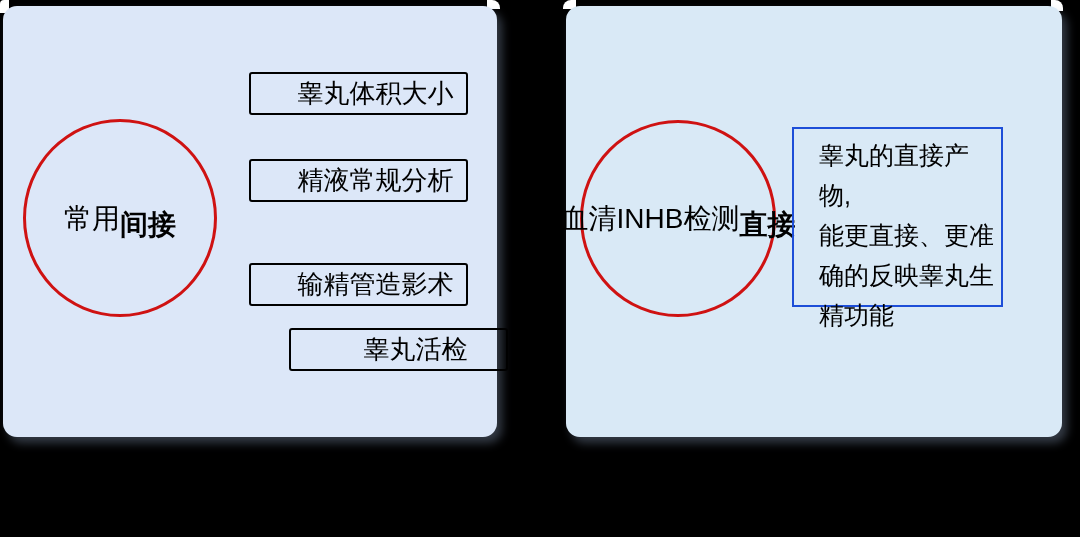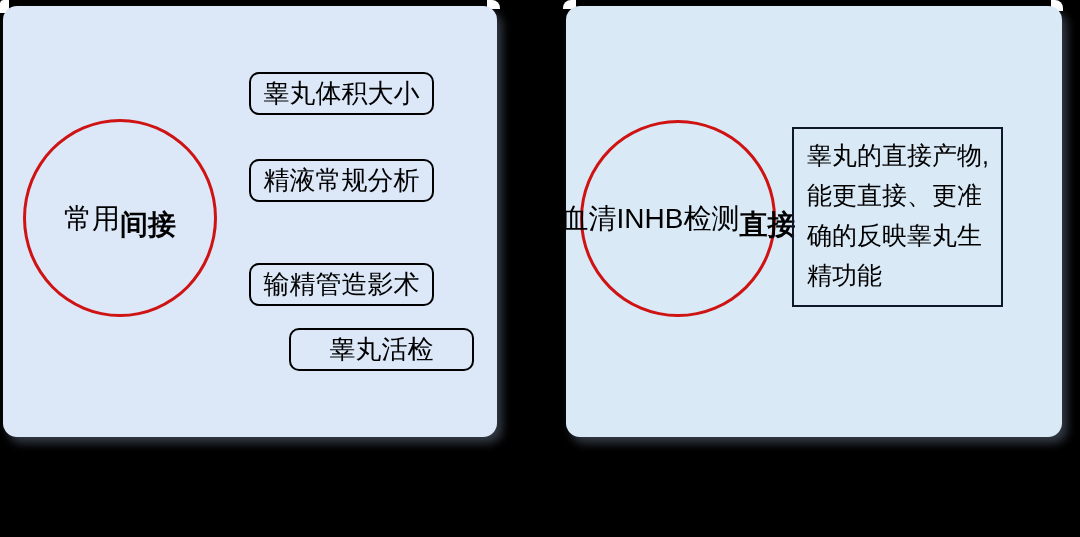--- a/index.html
+++ b/index.html
@@ -28,30 +28,30 @@
     display:flex;align-items:center;justify-content:center;
     text-align:center;background:transparent;
   }
   .panel-left  .circle{left:20px;top:113px;width:188px;height:192px;}
   .panel-right .circle{left:14px;top:114px;width:190px;height:191px;text-align:right;}
   .circle .ln{font-size:28px;line-height:37px;white-space:nowrap;}
   .circle .ln-bold{font-weight:bold;margin-top:12px;}
 
   .method-box{
     position:absolute;left:246px;width:181px;height:39px;
-    border:2px solid #000;border-radius:10px;
+    border:2px solid #000;border-radius:3px;
     display:flex;align-items:center;justify-content:center;
-    font-size:26px;white-space:nowrap;
+    font-size:26px;white-space:nowrap;padding-left:34px;
   }
   .mb-0{top:66px;} .mb-1{top:129px;margin-top:24px;} .mb-2{top:194px;} .mb-3{top:257px;} .mb-4{top:322px;margin-left:40px;}
 
   .note-box{
     position:absolute;left:226px;top:121px;width:211px;height:180px;
-    box-sizing:border-box;border:2px solid #0f172a;
-    padding:6px 4px 0 13px;
+    box-sizing:border-box;border:2px solid #1d4ed8;
+    padding:6px 4px 0 25px;
     font-size:25px;line-height:40px;
     white-space:pre-line;
   }
 </style>
 </head>
 <body>
 
 <div class="artifact a-tl"></div>
 <div class="artifact a-lp-tr"></div>
 <div class="artifact a-rp-tl"></div>

